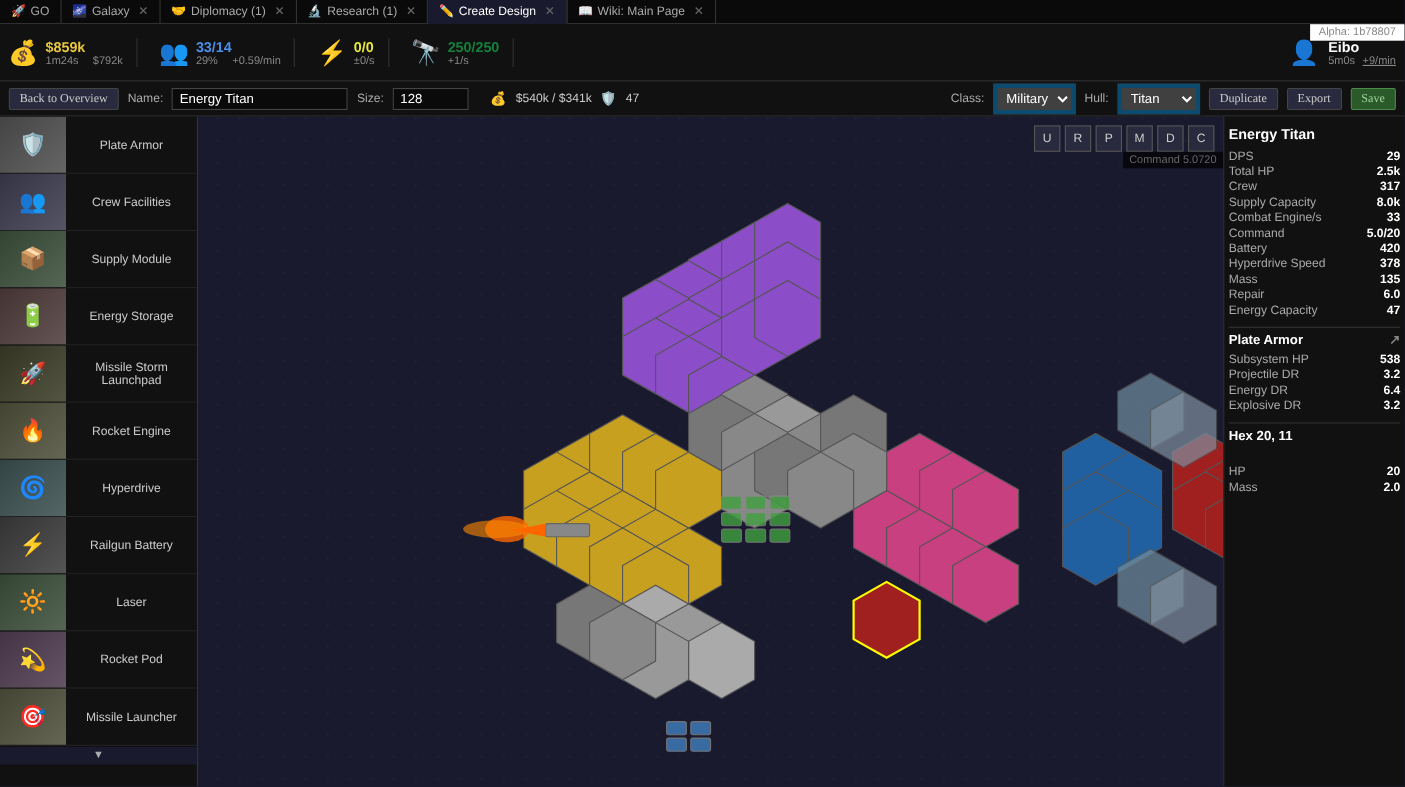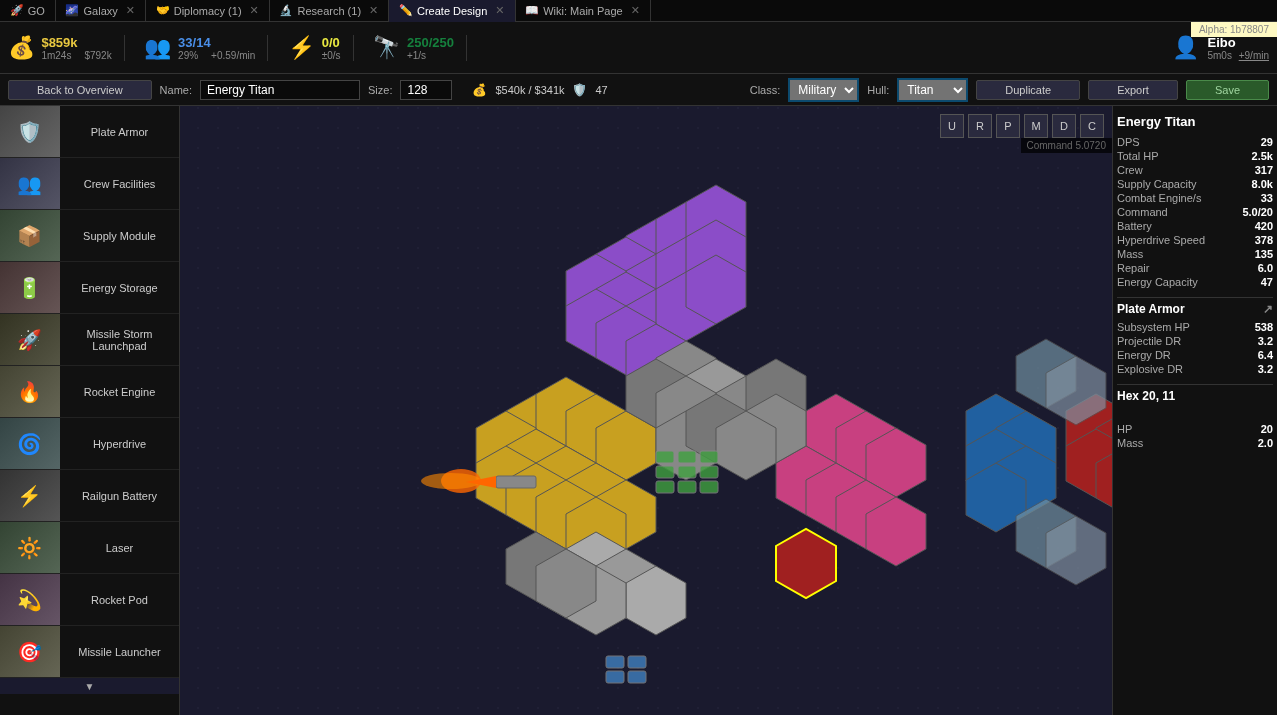--- a/index.html
+++ b/index.html
@@ -57,45 +57,46 @@
       display: flex;
       align-items: center;
       padding: 0 8px;
       gap: 8px;
       border-bottom: 1px solid #333;
     }
     .tool-btn {
       background: #2a2a3e;
       border: 1px solid #444;
       color: #ccc;
-      padding: 3px 28px;
+      padding: 3px 9px;
       font-size: 11px;
       cursor: pointer;
       border-radius: 2px;
+      font-family: Liberation Serif, serif;
     }
     .field-label { color: #aaa; font-size: 11px; }
     .field-input {
       background: #0a0a0a;
       border: 1px solid #444;
       color: #fff;
       padding: 2px 6px;
       font-size: 12px;
       width: 160px;
     }
     .field-val {
       background: #0a0a0a;
       border: 1px solid #444;
       color: #fff;
       padding: 2px 6px;
       font-size: 12px;
-      width: 52px;
+      width: 69px;
     }
     .select-field {
-      background: #737373;
-      border: 2px solid #0c4a6e;
+      background: #404040;
+      border: 4px solid #0c4a6e;
       color: #fff;
       padding: 2px 4px;
       font-size: 12px;
     }
 
     
     .main-content {
       display: flex;
       height: calc(715px - 22px - 52px - 32px);
     }
@@ -264,21 +265,21 @@
     }
     .top-resource-group .icon-big {
       font-size: 22px;
       margin-right: 4px;
     }
 
     .alpha-badge {
       position: absolute;
       top: 0;
       right: 0;
-      background: #fef9c3;
+      background: #ffffff;
       padding: 2px 8px;
       font-size: 10px;
       color: #888;
     }
   </style>
 </head>
 <body>
 
 <div class="tab-bar">
   <div class="tab">

